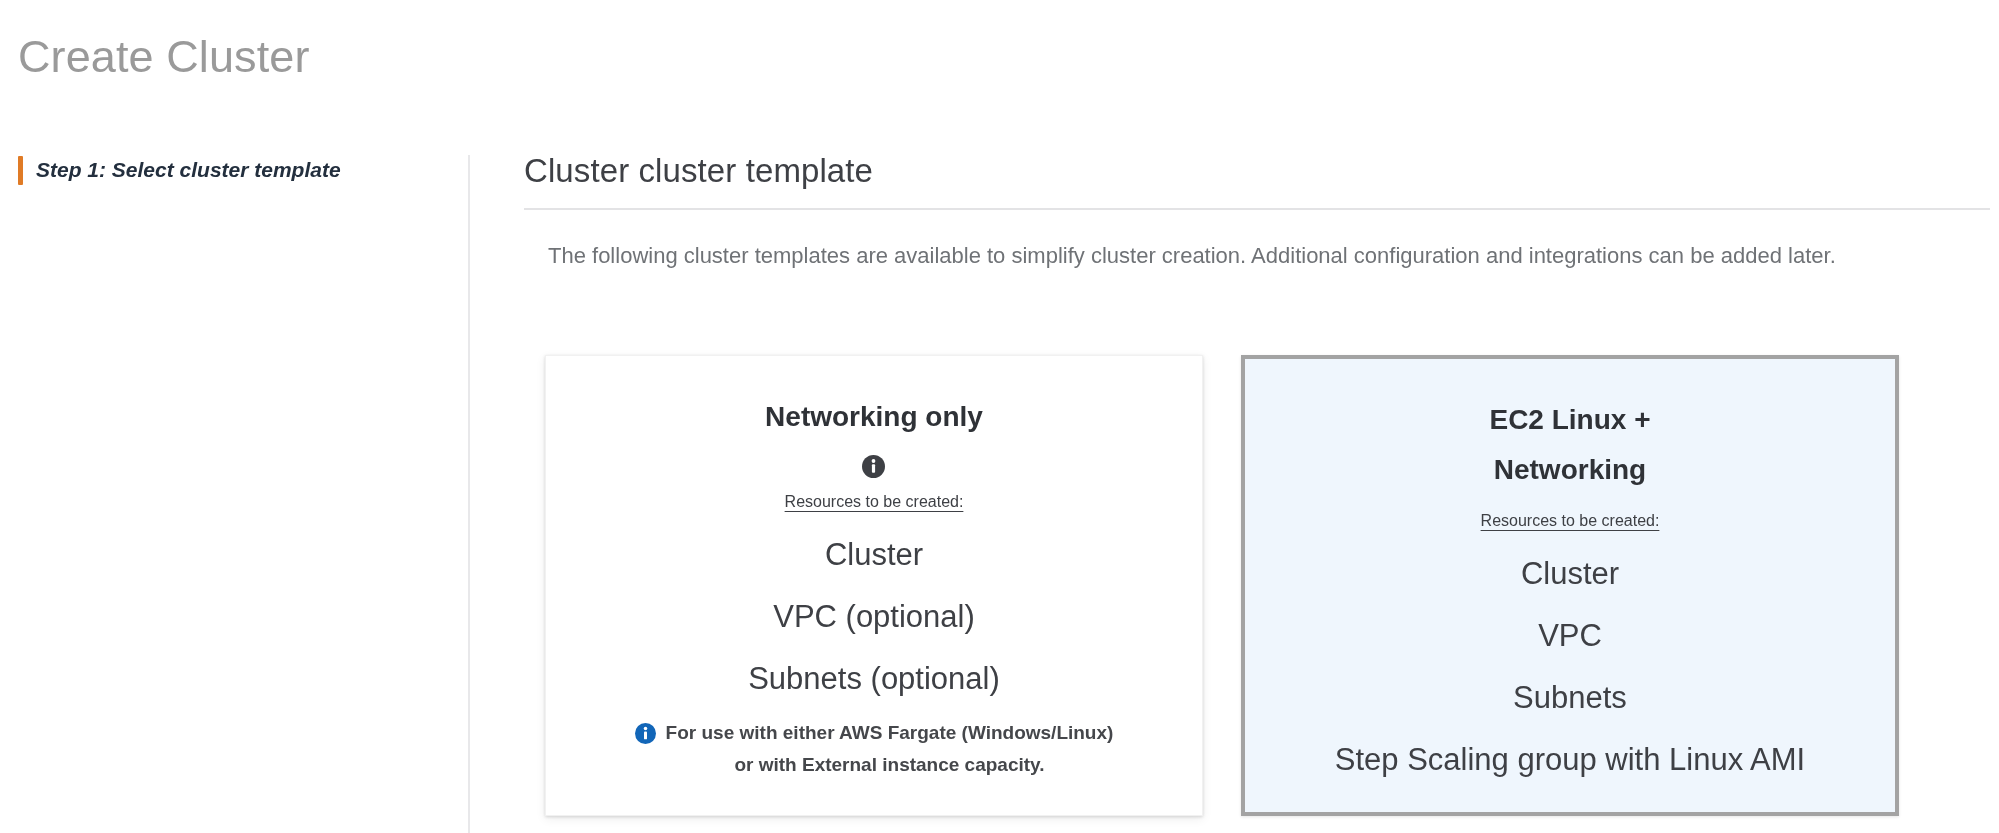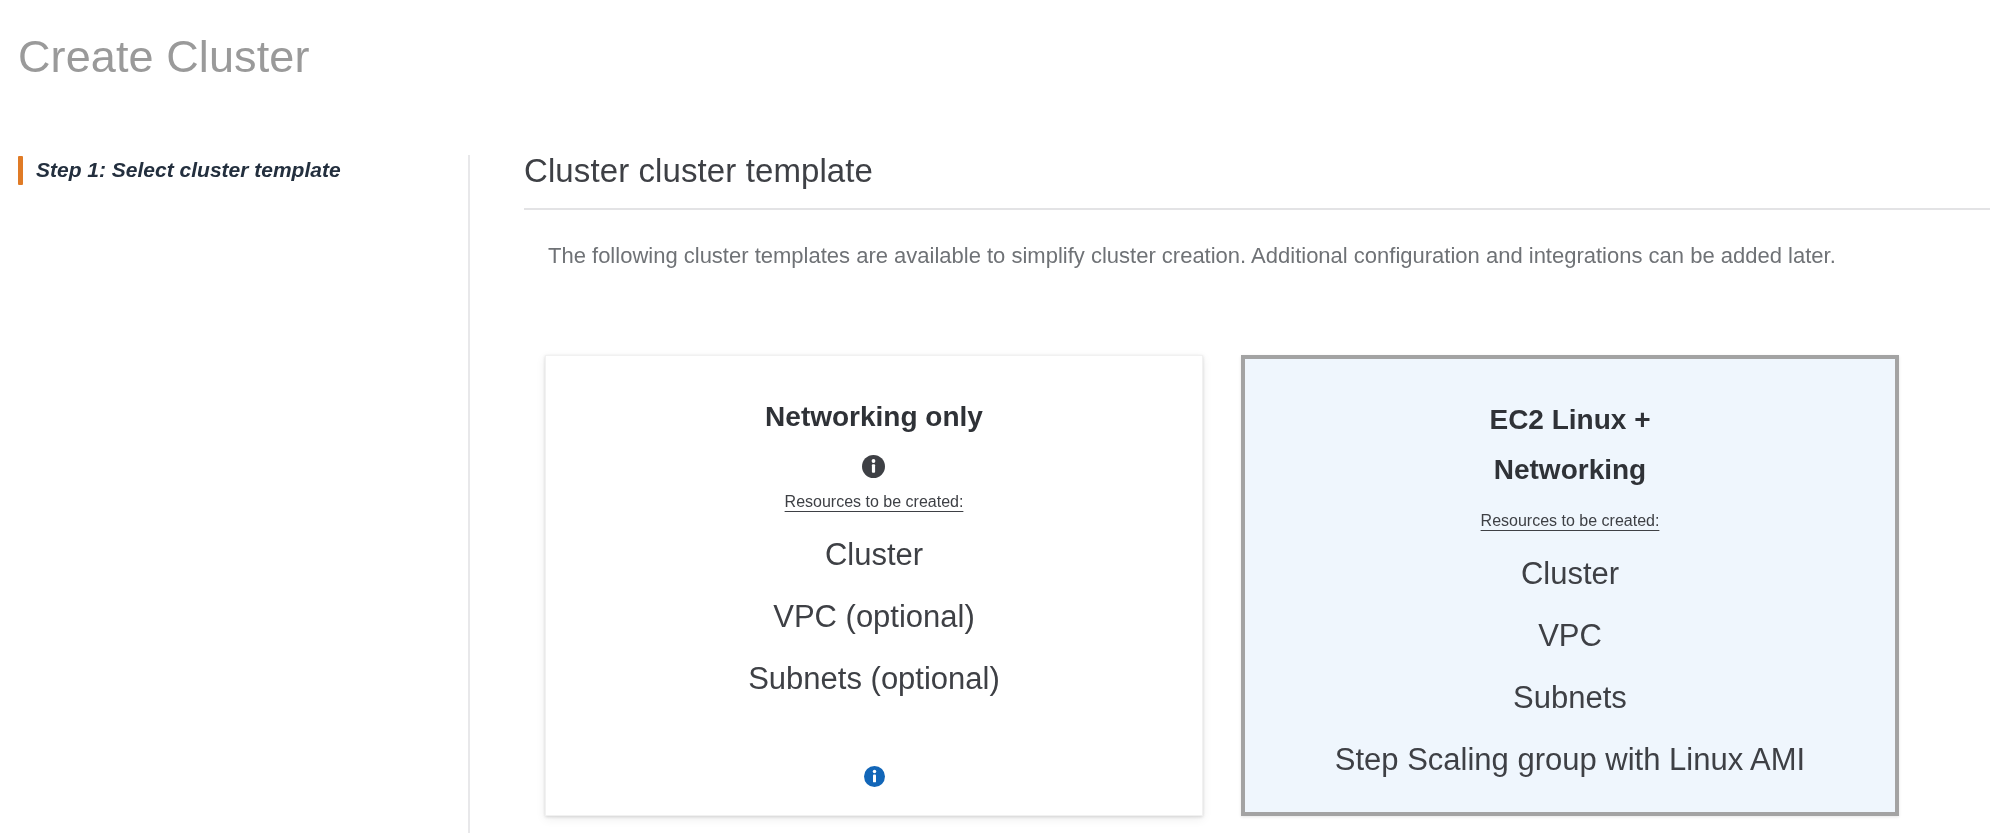--- a/index.html
+++ b/index.html
@@ -273,20 +273,22 @@
       <div class="resource-item">Subnets (optional)</div>
 
       <div class="card-note">
         <span class="info-icon-blue">
           <svg width="21" height="21" viewBox="0 0 21 21" aria-hidden="true">
             <circle cx="10.5" cy="10.5" r="10.5" fill="#1266b8"></circle>
             <circle cx="10.5" cy="5.4" r="1.75" fill="#ffffff"></circle>
             <rect x="9.0" y="8.4" width="3.0" height="7.9" rx="0.9" fill="#ffffff"></rect>
           </svg>
         </span>
+        <span class="note-text">For use with either AWS Fargate (Windows/Linux)
+or with External instance capacity.</span>
       </div>
 
     </div>
 
     <div class="card selected">
 
       <div class="card-title">
         <span class="card-title-text">EC2 Linux +
 Networking</span>
       </div>

